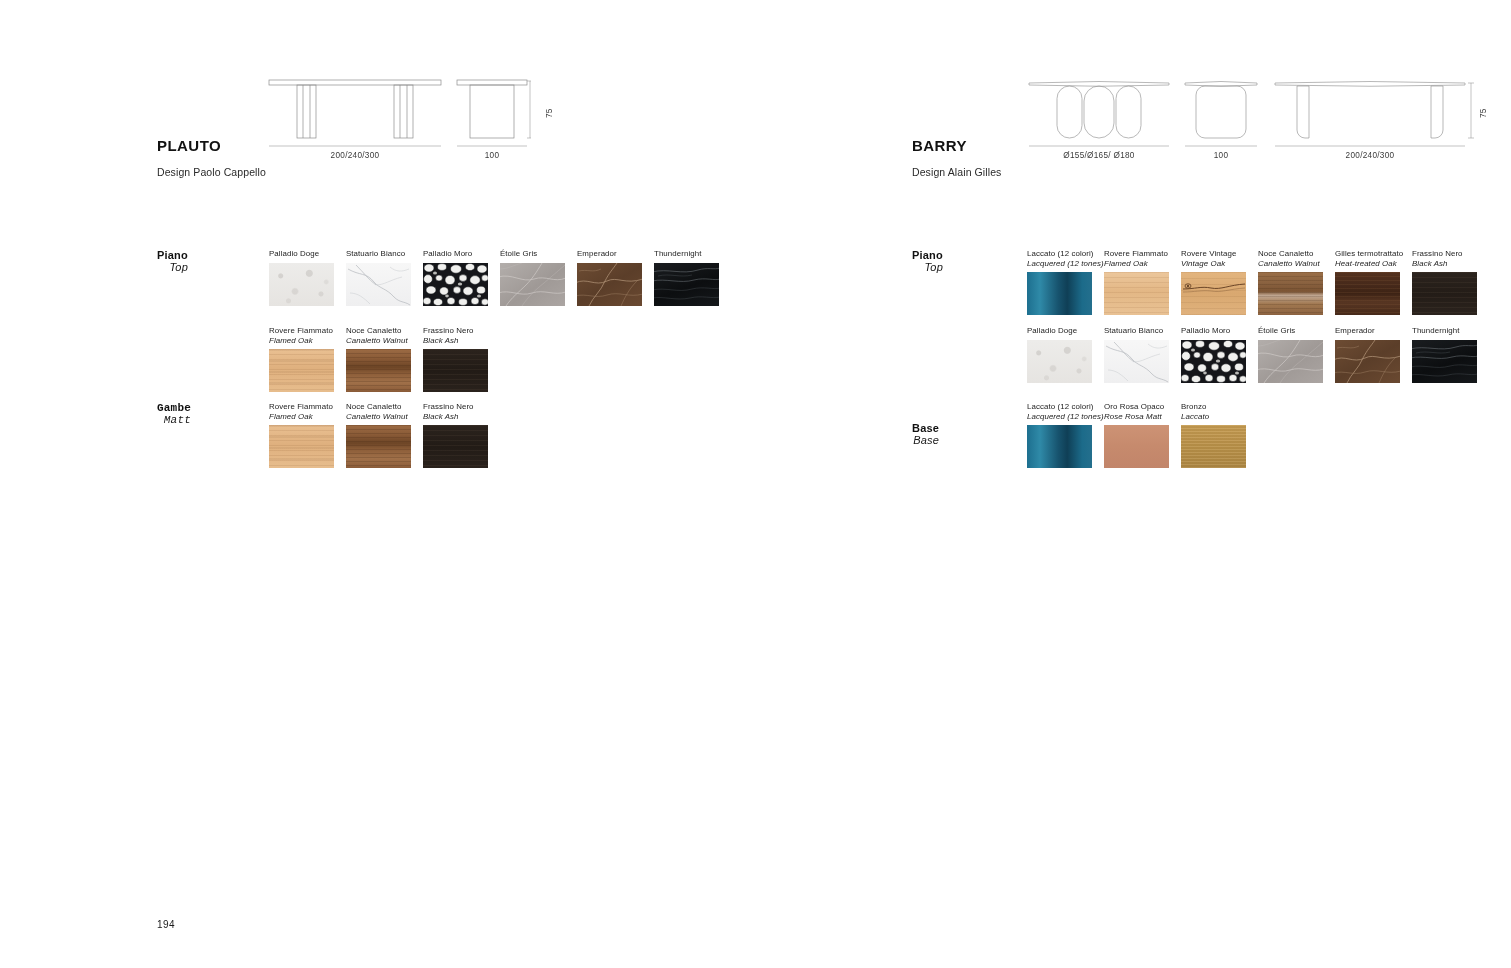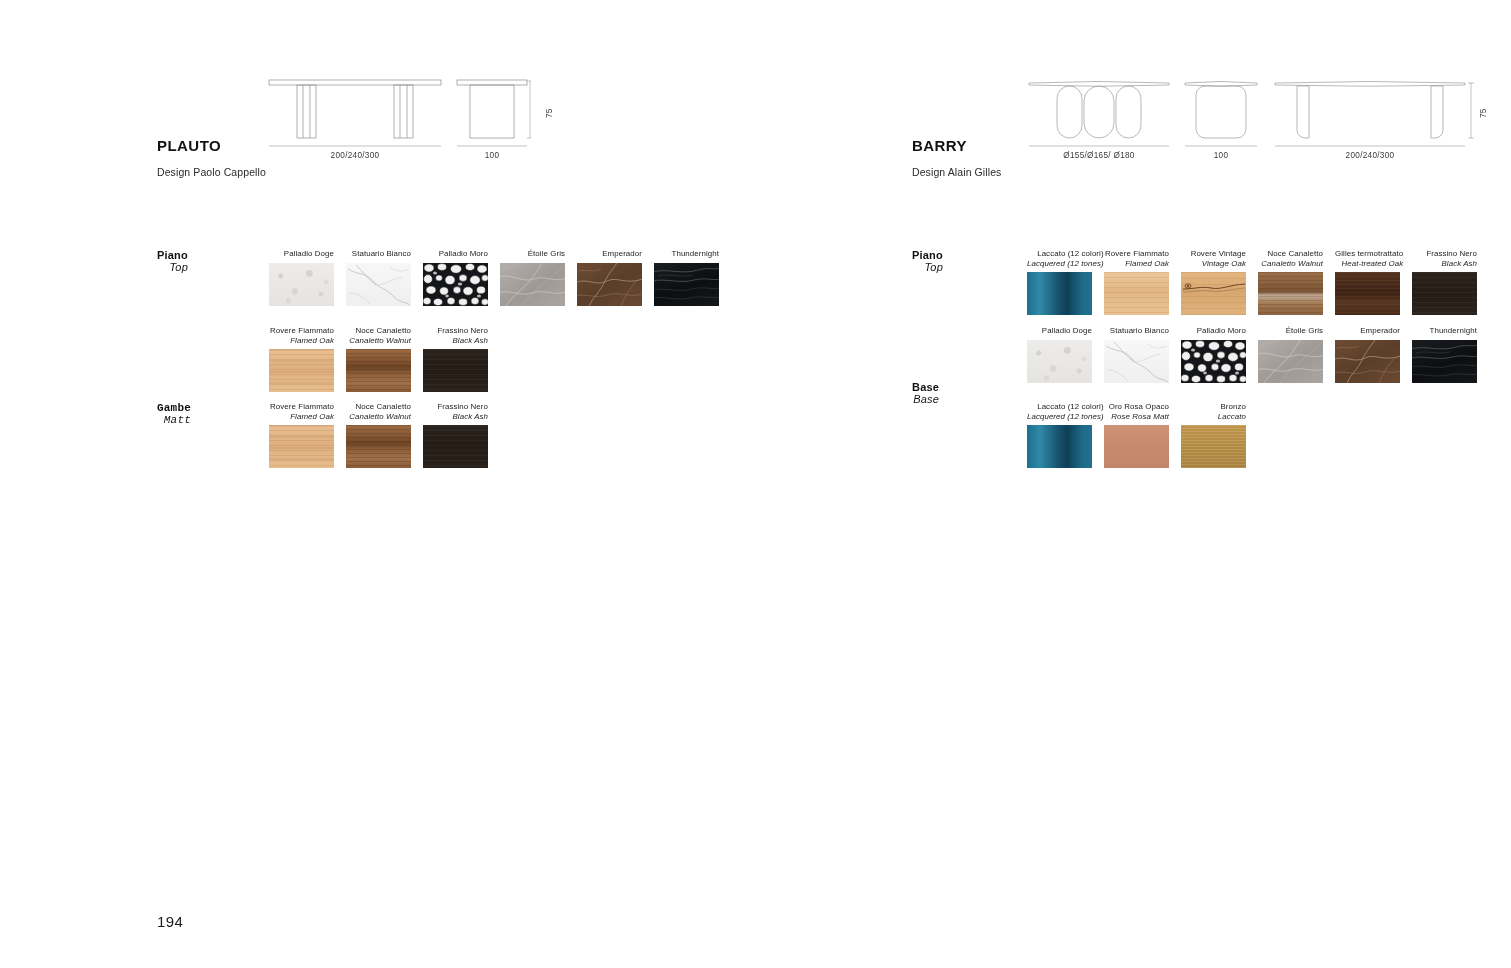--- a/index.html
+++ b/index.html
@@ -64,21 +64,21 @@
   .section-label {
     position: absolute;
     font-size: 11px;
     line-height: 12px;
     white-space: nowrap;
     text-align: right;
   }
   .section-label .it { font-weight: bold; color: #111; letter-spacing: .2px; }
   .section-label .en { font-style: italic; color: #161616; letter-spacing: .2px; }
 
-  .swatch-cell { position: absolute; text-align: right; }
+  .swatch-cell { position: absolute; }
   .swatch-caption {
     font-size: 7.9px;
     line-height: 9.6px;
     color: #1d1d1d;
     white-space: nowrap;
     letter-spacing: 0.08px;
   }
   .swatch-caption .en { font-style: italic; display: block; }
   .swatch-chip {
     width: 65px;
@@ -86,21 +86,21 @@
     margin-top: 4px;
     background: #ddd;
     position: relative;
     overflow: hidden;
   }
 
   
   .folio {
     position: absolute;
     bottom: 38px;
-    font-size: 15px;
+    font-size: 10px;
     color: #1b1b1b;
     letter-spacing: .4px;
   }
   .folio-left  { left: 157px; }
 </style>
 </head>
 <body>
 
 <div class="page page-left">
 
@@ -577,21 +577,21 @@
         </g>
         <g fill="none" stroke="#7d868d" stroke-width="0.5" opacity="0.45">
           <path d="M-2 27 C12 24, 24 30, 38 26 C50 23, 60 27, 66 25"></path>
           <path d="M-2 35 C10 33, 22 38, 36 35 C48 32, 58 36, 66 34"></path>
           <path d="M4 13 C16 10, 26 15, 38 12"></path>
         </g>
       </svg>
     </div>
   </div>
 
-  <div class="section-label" style="left:157px; top:381px;">
+  <div class="section-label" style="left:157px; top:422px;">
     <span class="it">Base</span><br>
     <span class="en">Base</span>
   </div>
 
   <div class="swatch-cell" style="left:272px; top:402px;">
     <div class="swatch-caption">
       <span>Laccato (12 colori)</span>
       <span class="en">Lacquered (12 tones)</span>
     </div>
     <div class="swatch-chip" style="background:linear-gradient(90deg,#1d6f8f 0%,#2f8aa8 20%,#17536e 48%,#0f3f56 62%,#1c6b8a 85%,#246f8d 100%);"></div>

